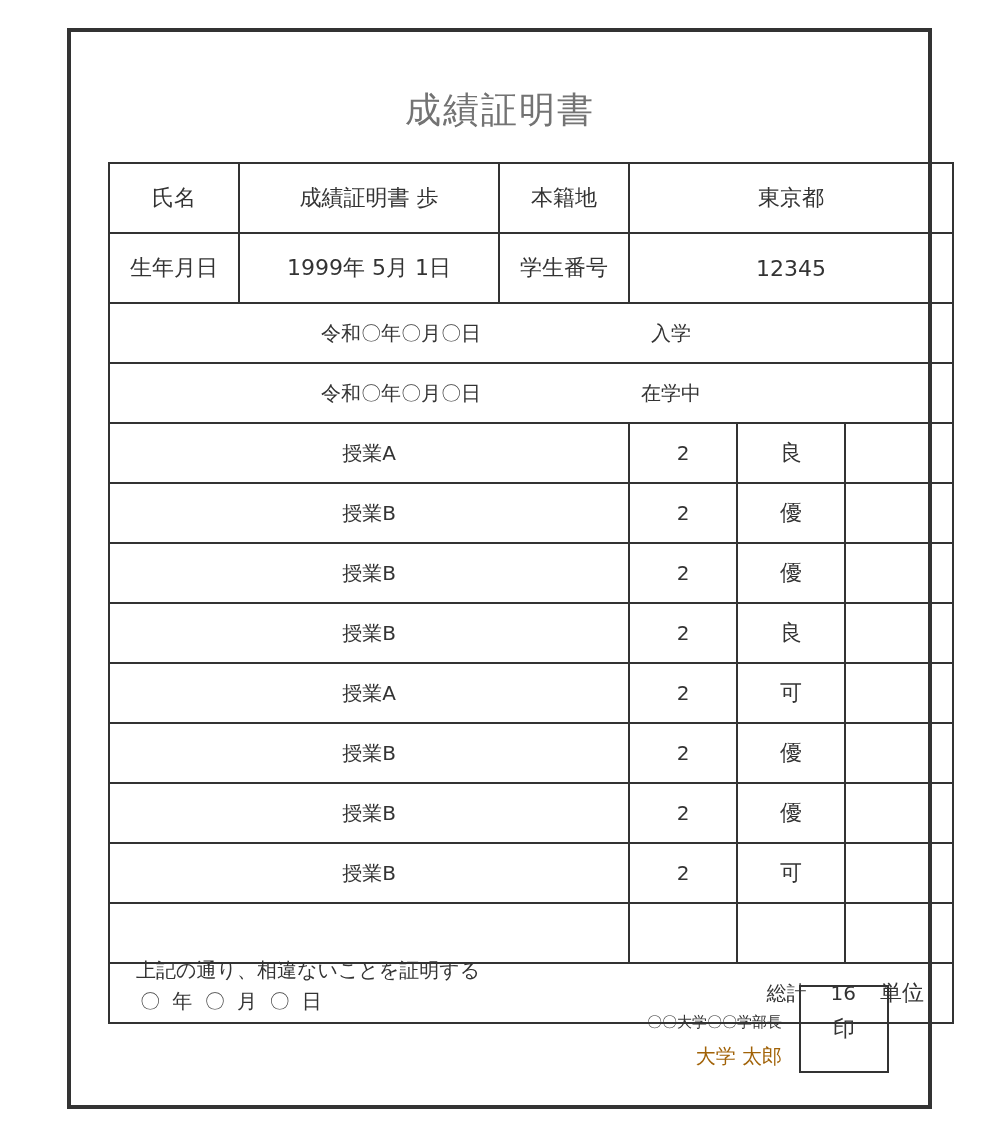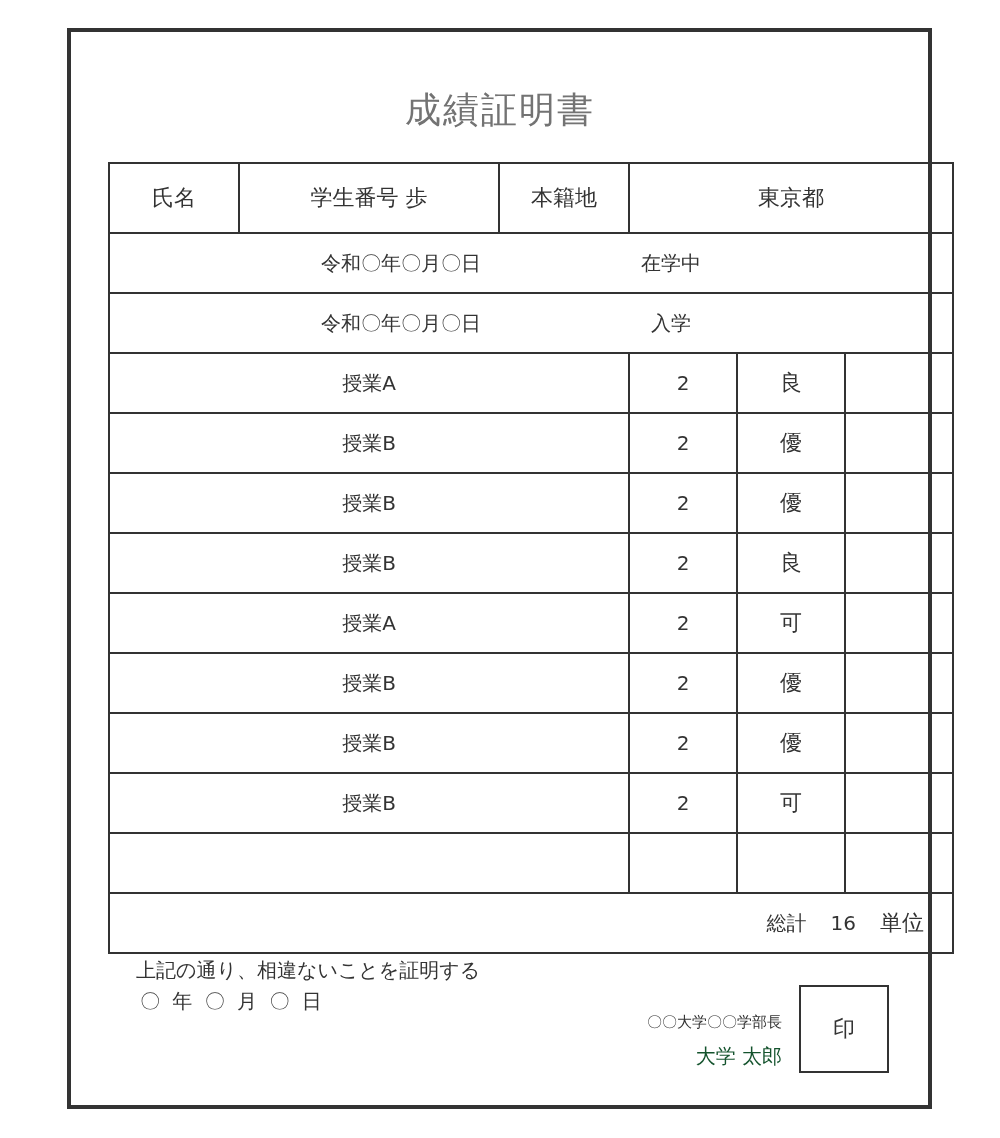--- a/index.html
+++ b/index.html
@@ -14,21 +14,21 @@
   table.cert td { border:2px solid #333333; text-align:center; vertical-align:middle;
                   padding:6px; font-size:22px; color:#333333; white-space:nowrap; overflow:hidden; }
   tr.h60 td { height:56px; }
   tr.h50 td { height:46px; }
   .sm { font-size:20px !important; }
   .total-cell { text-align:right !important; padding-right:28px !important; }
   .total-cell span { margin-left:14px; }
   .footer-text { position:absolute; left:136px; top:955px; font-size:20px; line-height:30px; color:#333333; }
   .footer-date { position:absolute; left:128px; top:988px; font-size:20px; word-spacing:6px; color:#333333;margin-left:12px; }
   .signer-org { position:absolute; right:218px; top:1013px; font-size:15px; color:#333333; text-align:center; }
-  .signer-name { position:absolute; right:218px; top:1043px; font-size:20px; color:#14532d; text-align:right; }
+  .signer-name { position:absolute; right:218px; top:1043px; font-size:20px; color:#a16207; text-align:right; }
   .seal { position:absolute; left:799px; top:985px; width:86px; height:84px;
           border:2px solid #333333; display:flex; align-items:center; justify-content:center;
           font-size:22px; color:#333333; }
 </style>
 </head>
 <body>
 
 <div class="frame"></div>
 
 <div class="title">成績証明書</div>
@@ -39,32 +39,38 @@
       <col style="width:260px">
       <col style="width:67px">
       <col style="width:63px">
     <col style="width:108px">
       <col style="width:108px">
       <col style="width:108px">
   </colgroup>
   <tbody>
       <tr class="h60">
     <td>氏名</td>
-    <td>学生番号 歩</td>
+    <td>成績証明書 歩</td>
     <td colspan="2">本籍地</td>
     <td colspan="3">東京都</td>
+  </tr>
+  <tr class="h60">
+    <td>生年月日</td>
+    <td>1999年 5月 1日</td>
+    <td colspan="2">学生番号</td>
+    <td colspan="3">12345</td>
+  </tr>
+  <tr class="h50">
+    <td colspan="7" class="sm">
+      <span style="display:inline-block;width:300px;text-align:right;margin-left:-20px">令和〇年〇月〇日</span><span style="display:inline-block;width:380px;text-align:center">入学</span>
+    </td>
   </tr>
   <tr class="h50">
     <td colspan="7" class="sm">
       <span style="display:inline-block;width:300px;text-align:right;margin-left:-20px">令和〇年〇月〇日</span><span style="display:inline-block;width:380px;text-align:center">在学中</span>
-    </td>
-  </tr>
-  <tr class="h50">
-    <td colspan="7" class="sm">
-      <span style="display:inline-block;width:300px;text-align:right;margin-left:-20px">令和〇年〇月〇日</span><span style="display:inline-block;width:380px;text-align:center">入学</span>
     </td>
   </tr>
   <tr class="h50">
     <td colspan="4" class="sm">授業A</td>
     <td class="sm">2</td>
     <td>良</td>
     <td></td>
   </tr>
   <tr class="h50">
     <td colspan="4" class="sm">授業B</td>

